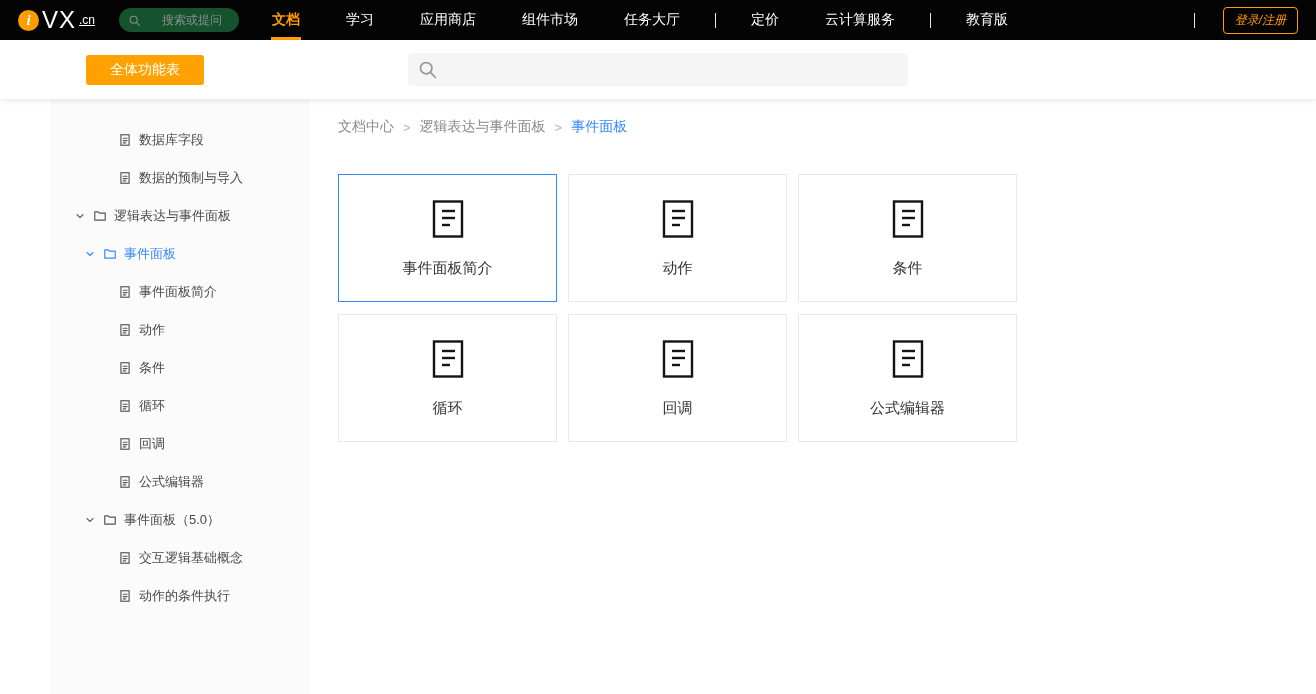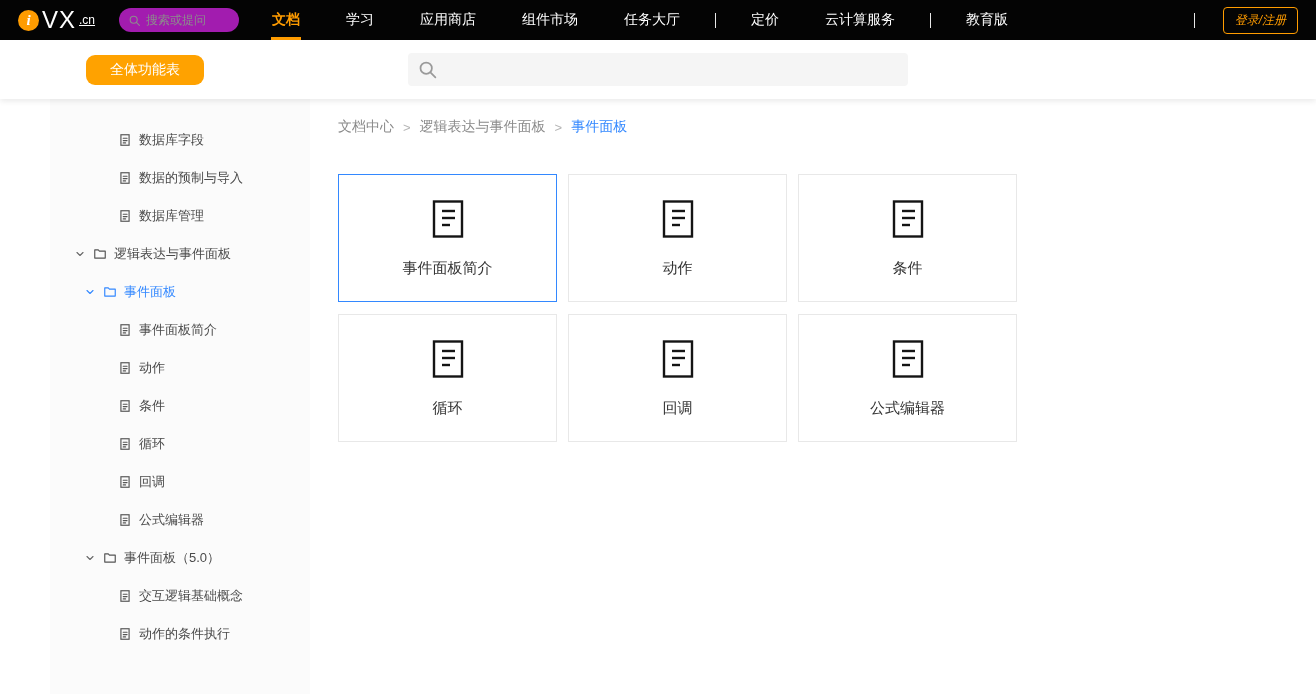--- a/index.html
+++ b/index.html
@@ -18,22 +18,22 @@
   }
   .logo { display:flex; align-items:center; gap:3px; cursor:pointer; flex-shrink:0; }
   .logo-i {
     width:21px; height:21px; border-radius:50%; background:#ff9c00; color:#fff;
     font-weight:bold; font-style:italic; display:flex; align-items:center; justify-content:center;
     font-size:15px; font-family:"Liberation Serif","DejaVu Serif",serif;
   }
   .logo-vx { font-size:24px; font-weight:normal; letter-spacing:1px; }
   .logo-cn { font-size:12px;text-decoration:underline; }
   .nav-search {
-    margin-left:24px; background:#a21caf; border-radius:12px; height:24px; width:120px;
-    display:flex; align-items:center; padding:0 9px; gap:5px; flex-shrink:0;justify-content:flex-end;
+    margin-left:24px; background:#14532d; border-radius:12px; height:24px; width:120px;
+    display:flex; align-items:center; padding:0 9px; gap:21px; flex-shrink:0;justify-content:flex-end;
   }
   .nav-search .icon svg { width:13px; height:13px; color:#8c8c8c; }
   .nav-search input { background:transparent; border:none; outline:none; color:#bbb; font-size:12px; width:100%; }
   .nav-search input::placeholder { color:#8c8c8c; }
   .nav-items { display:flex; align-items:center; margin-left:10px; height:40px; }
   .nav-item {
     font-size:14px; color:#fff; padding:0 23px; height:40px; display:flex; align-items:center;
     position:relative; cursor:pointer; white-space:nowrap;
   }
   .nav-item.active { color:#ff9c00; font-weight:bold; }
@@ -49,21 +49,21 @@
     font-style:italic;
   }
 
   
   .subheader {
     height:59px; background:#fff; position:relative; z-index:10;
     box-shadow:0 2px 6px rgba(0,0,0,0.09);
   }
   .all-features-btn {
     position:absolute; left:86px; top:15px; height:30px; padding:0 24px;
-    background:#ffa200; color:#fff; font-size:14px; border:none; border-radius:9px;
+    background:#ffa200; color:#fff; font-size:14px; border:none; border-radius:3px;
     cursor:pointer; font-family:inherit;
   }
   .big-search {
     position:absolute; left:408px; top:13px; width:500px; height:33px;
     background:#f5f5f5; border-radius:4px; display:flex; align-items:center;
     padding:0 9px; gap:8px;
   }
   .big-search .icon svg { width:21px; height:21px; color:#9a9a9a; }
   .big-search input { flex:1; border:none; background:transparent; outline:none; font-size:14px; color:#333; }
 
@@ -177,31 +177,20 @@
           <span class="icon">
             <svg viewBox="0 0 24 24" fill="none" stroke="currentColor" stroke-width="2" stroke-linecap="round">
               <rect x="5" y="3" width="14" height="18"></rect>
               <line x1="9" y1="9" x2="15.5" y2="9"></line>
               <line x1="9" y1="13" x2="15.5" y2="13"></line>
               <line x1="9" y1="17" x2="13" y2="17"></line>
             </svg>
           </span>
           <span>数据的预制与导入</span>
         </div>
-        <div class="side-item lv2">
-          <span class="icon">
-            <svg viewBox="0 0 24 24" fill="none" stroke="currentColor" stroke-width="2" stroke-linecap="round">
-              <rect x="5" y="3" width="14" height="18"></rect>
-              <line x1="9" y1="9" x2="15.5" y2="9"></line>
-              <line x1="9" y1="13" x2="15.5" y2="13"></line>
-              <line x1="9" y1="17" x2="13" y2="17"></line>
-            </svg>
-          </span>
-          <span>数据库管理</span>
-        </div>
         <div class="side-item lv0">
           <span class="icon chev">
             <svg viewBox="0 0 24 24" fill="none" stroke="currentColor" stroke-width="2.2" stroke-linecap="round" stroke-linejoin="round">
               <polyline points="6 9 12 15 18 9"></polyline>
             </svg>
           </span>
           <span class="icon">
             <svg viewBox="0 0 24 24" fill="none" stroke="currentColor" stroke-width="2" stroke-linejoin="round">
               <path d="M3 5h6l2 2h10v12H3z"></path>
             </svg>

